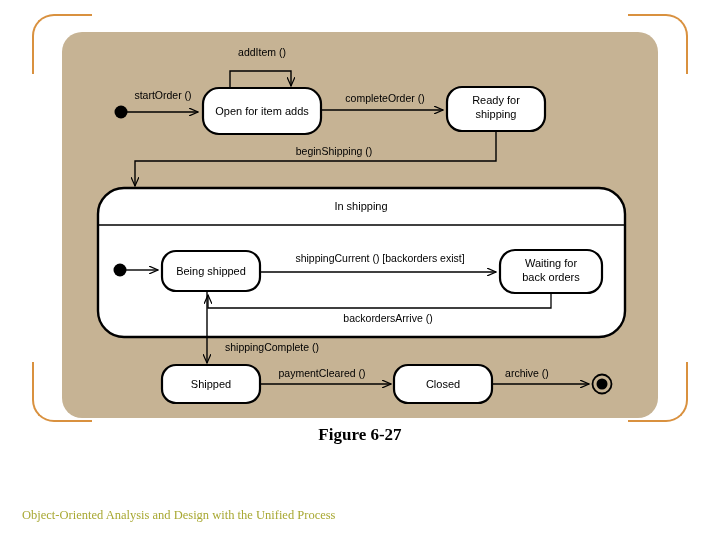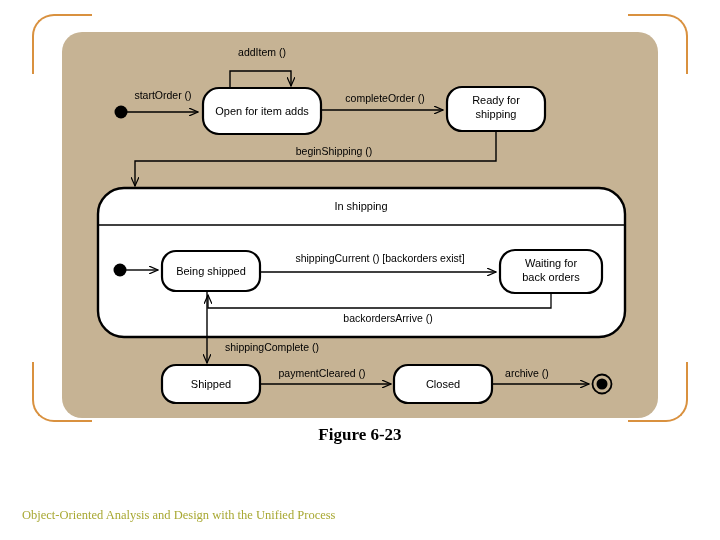--- a/index.html
+++ b/index.html
@@ -159,21 +159,21 @@
     <text class="st-label" x="443" y="388" text-anchor="middle">Closed</text>
 
     <line x1="492" y1="384" x2="589" y2="384" stroke="#000" stroke-width="1.4" marker-end="url(#arrow)"></line>
     <text class="tr-label" x="527" y="377" text-anchor="middle">archive ()</text>
 
     <circle cx="602" cy="384" r="9.5" fill="none" stroke="#000" stroke-width="1.8"></circle>
     <circle cx="602" cy="384" r="5.5" fill="#000"></circle>
   </svg>
 
   <div id="caption">
-    <div>Figure 6-23</div>
+    <div>Figure 6-27</div>
   </div>
 
   <div id="footer">
     <span id="footer-text">Object-Oriented Analysis and Design with the Unified Process</span>
     <span id="footer-page">18</span>
   </div>
 
 </div>
 
 </body></html>

